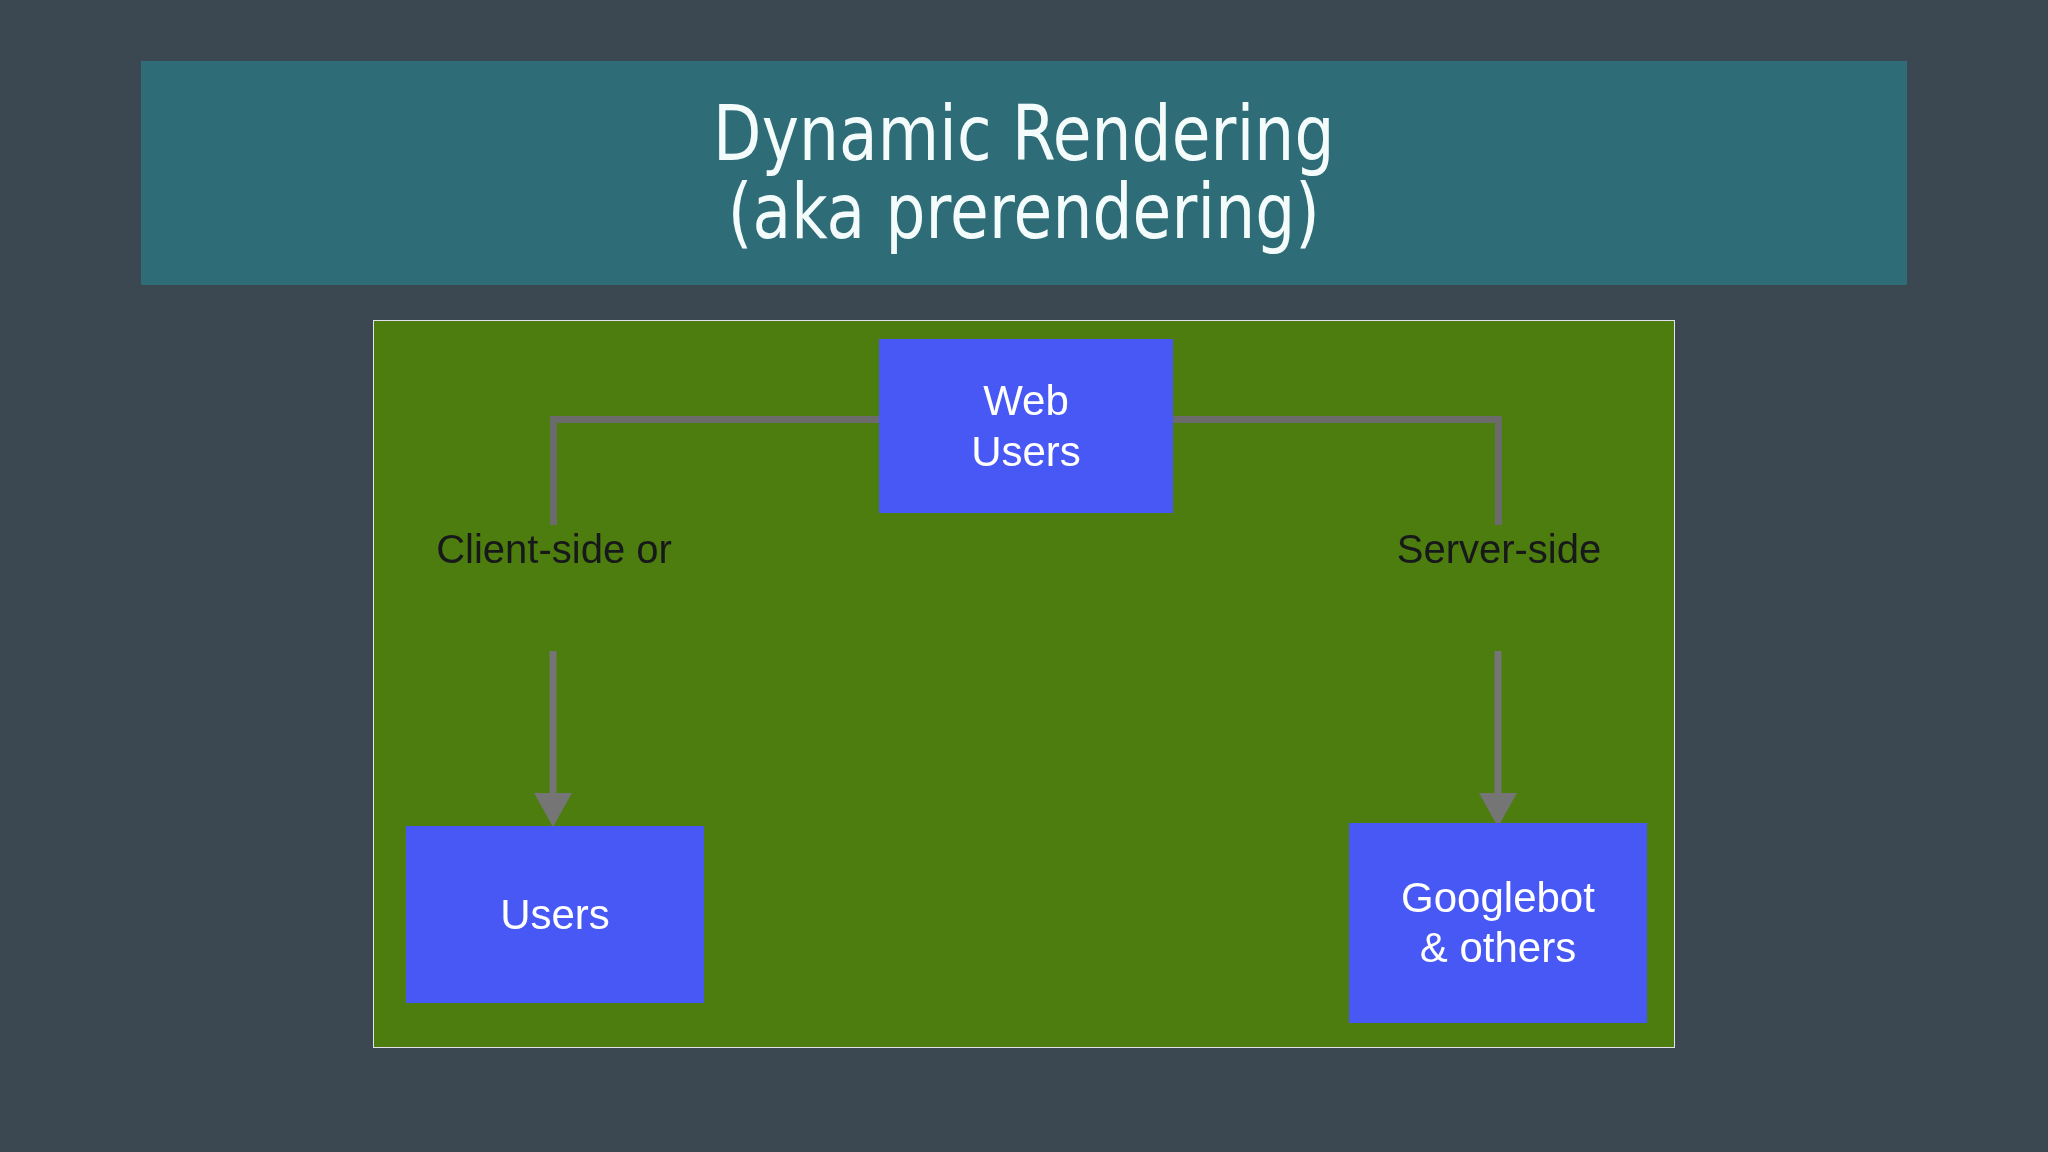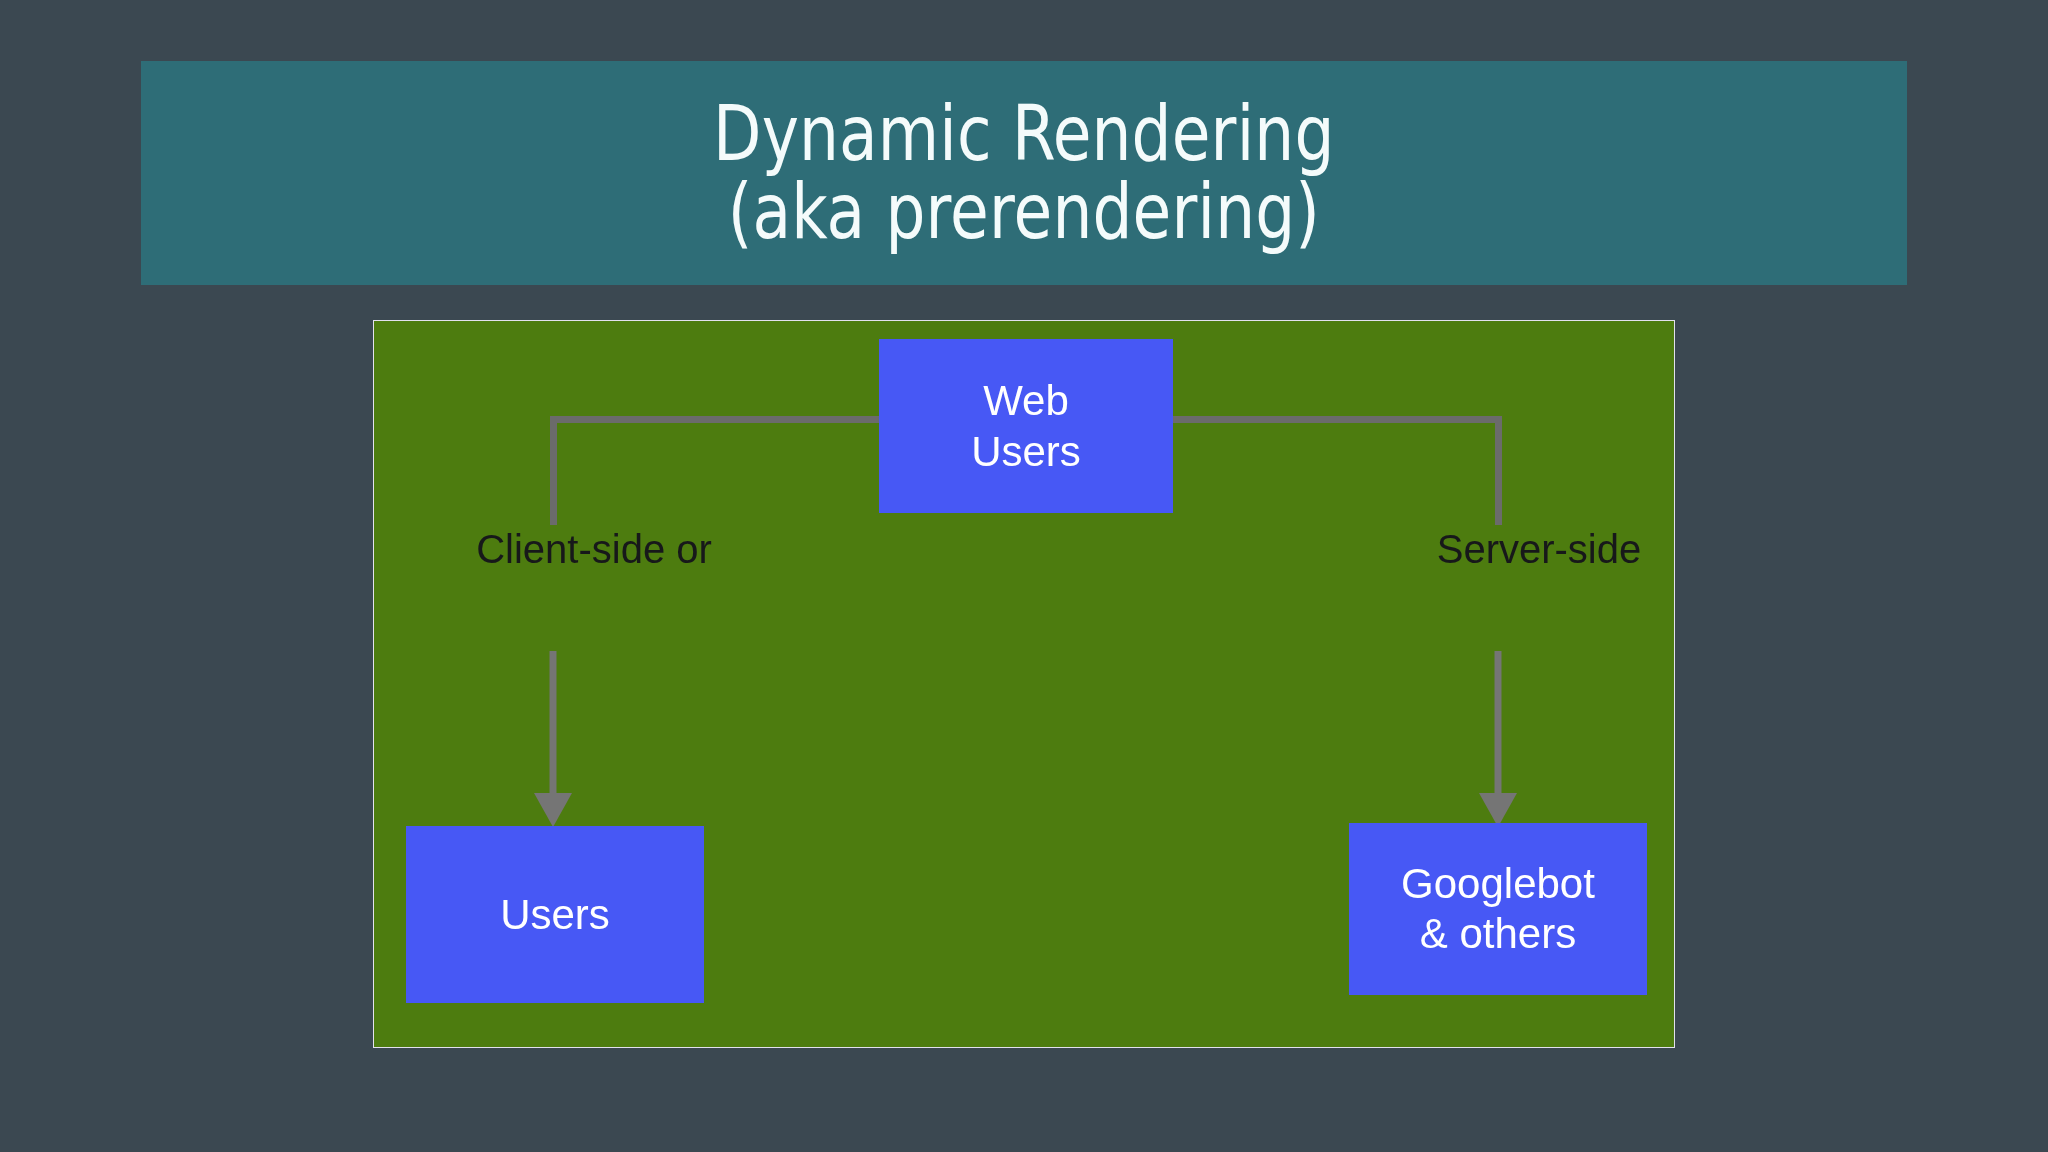--- a/index.html
+++ b/index.html
@@ -82,21 +82,21 @@
     left: 32px;
     top: 505px;
     width: 298px;
     height: 177px;
     font-size: 42px;
   }
   #node-googlebot {
     left: 975px;
     top: 502px;
     width: 298px;
-    height: 172px;
+    height: 200px;
     font-size: 42px;
     line-height: 1.2;
   }
 
   
   .conn {
     position: absolute;
     background: #6b6b6b;
   }
   #conn-h-left  { left: 176px; top: 95px; width: 332px; height: 7px; }
@@ -107,21 +107,20 @@
   
   .flow-label {
     position: absolute;
     color: #17181a;
     font-family: "Liberation Sans", sans-serif;
     font-weight: 400;
     font-size: 40px;
     line-height: 1.22;
     text-align: center;
     white-space: nowrap;
-    margin-left: 40px;
   }
   #label-left  { left: 0px;   top: 204px; width: 360px; }
   #label-right { left: 945px; top: 204px; width: 360px; }
 
   
   .arrow { position: absolute; }
   .arrow-stem {
     position: absolute;
     left: 50%;
     transform: translateX(-50%);

